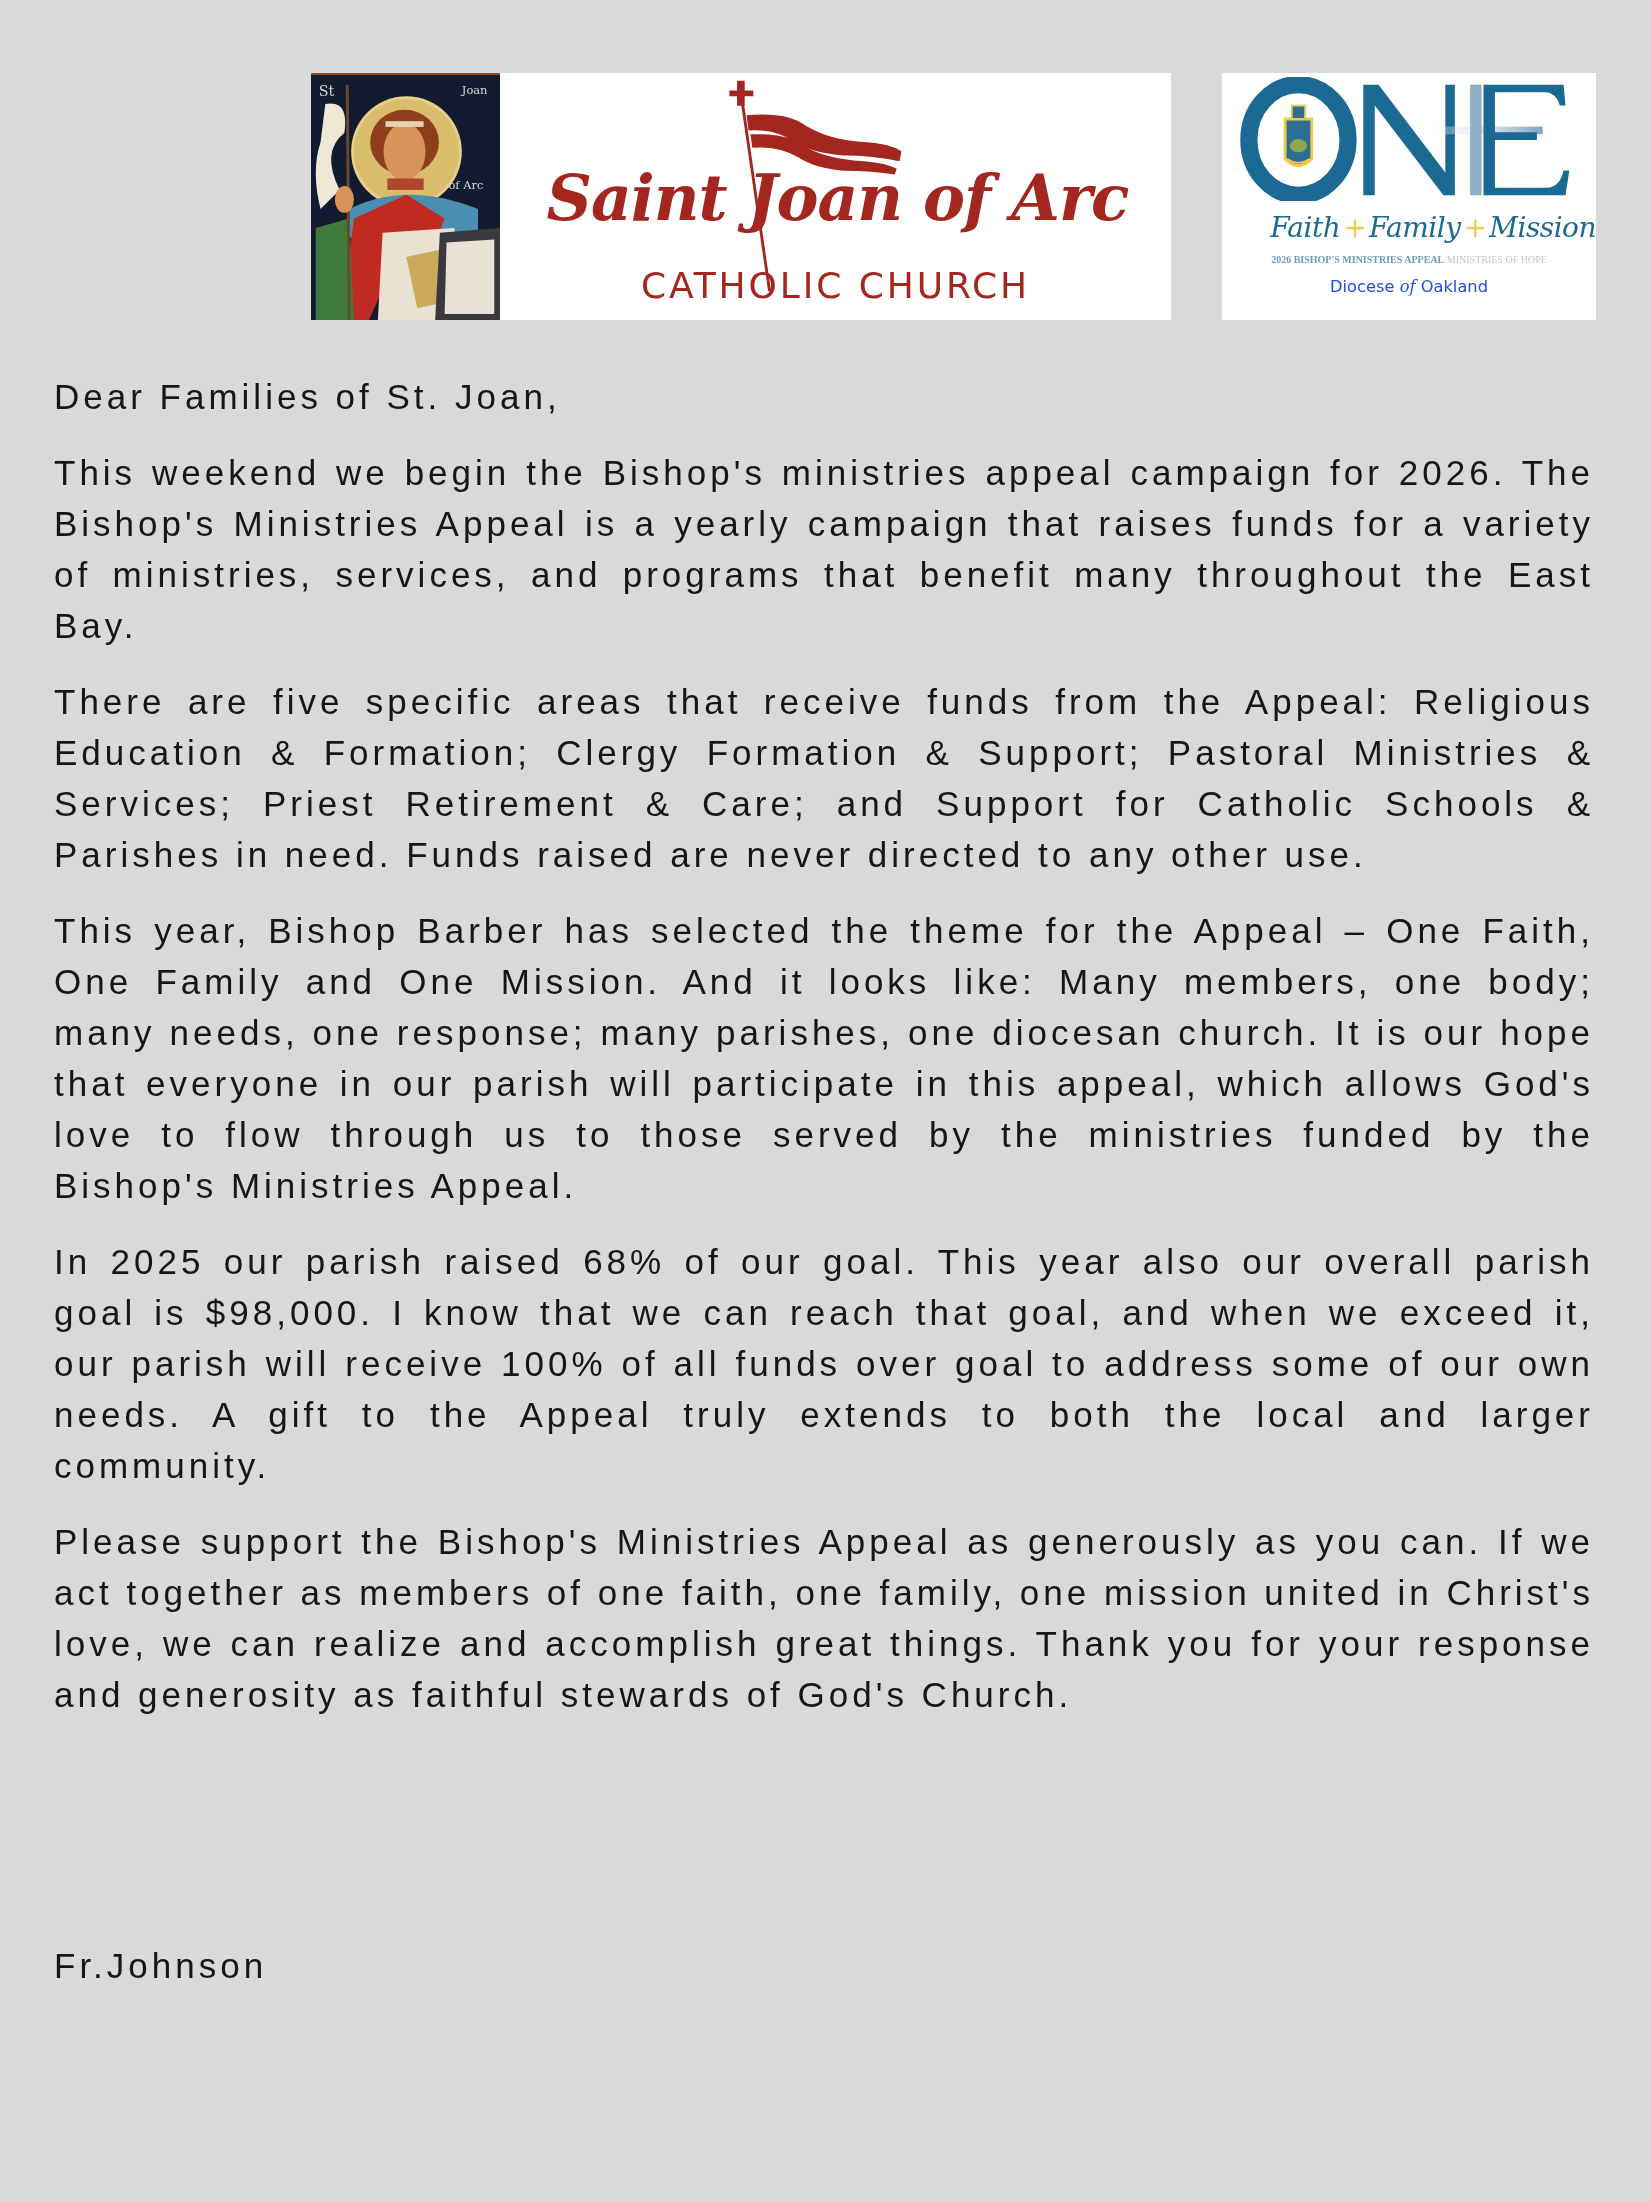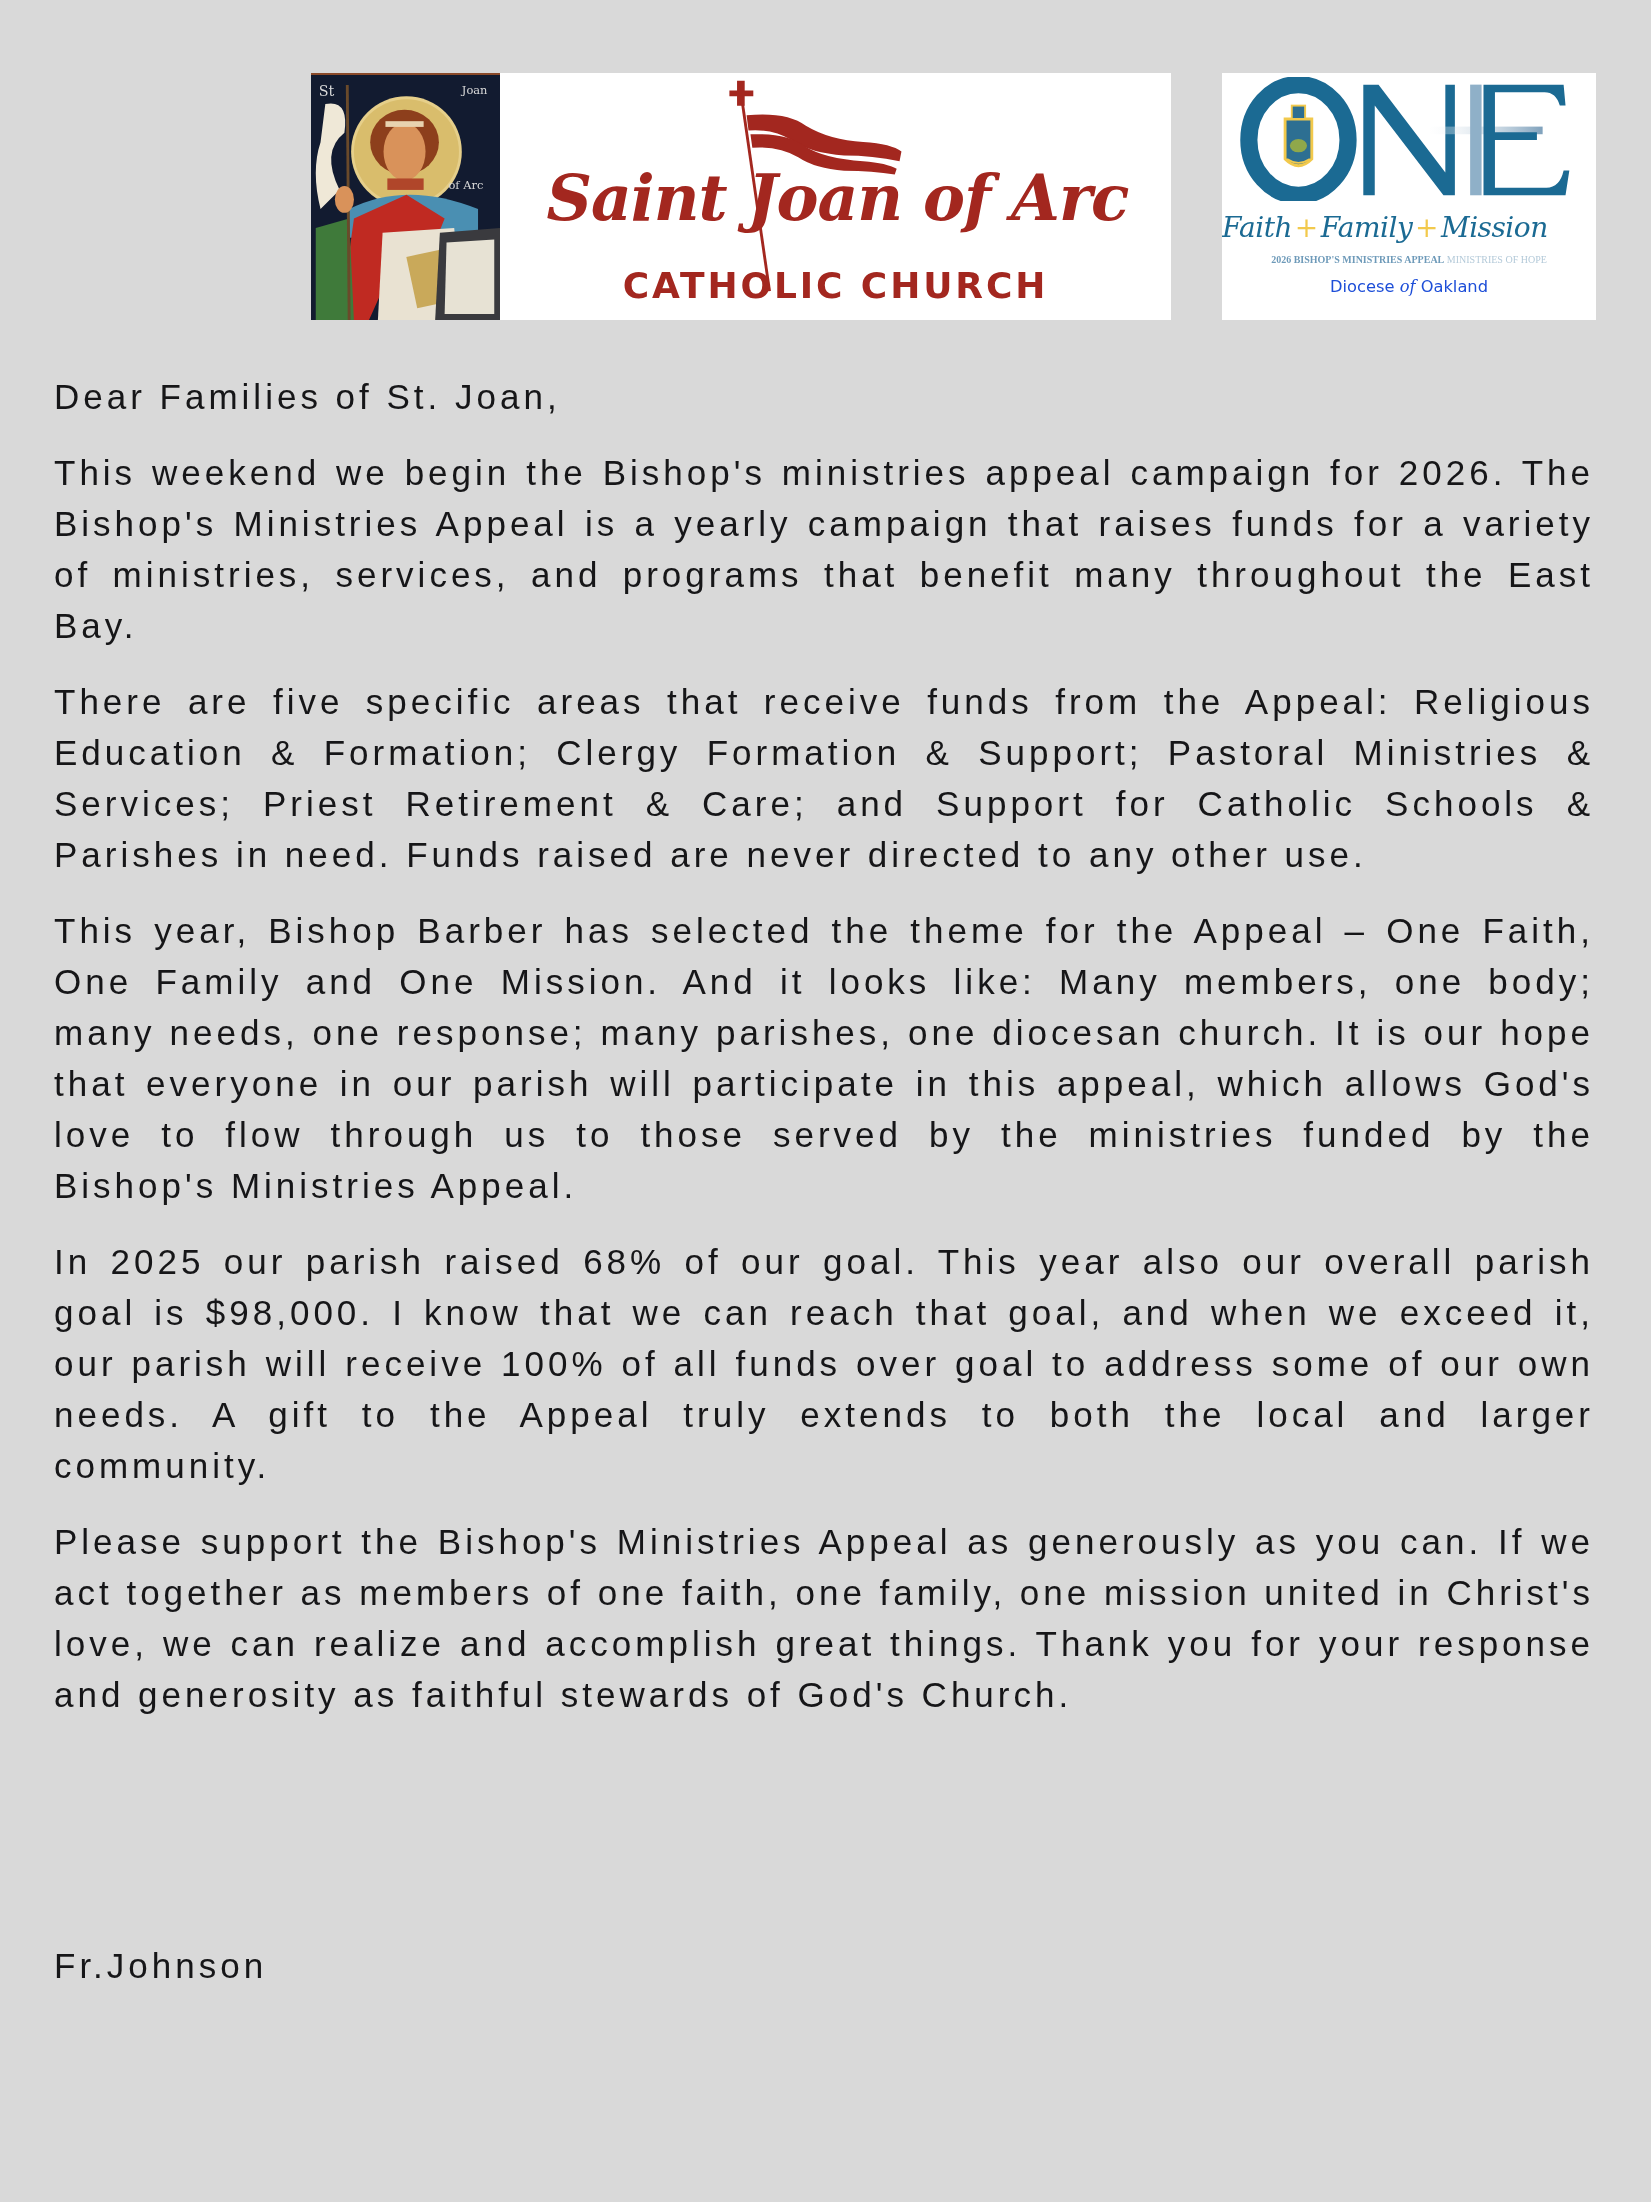--- a/index.html
+++ b/index.html
@@ -63,21 +63,21 @@
     color: #a3271f;
     line-height: 1;
   }
   .sja-sub {
     position: absolute;
     left: 0;
     top: 195px;
     width: 671px;
     text-align: center;
     font-family: "DejaVu Sans", "Liberation Sans", sans-serif;
-    font-weight: bold;
+    font-weight: normal;
     font-size: 36px;
     letter-spacing: 2.9px;
     color: #a3271f;
     line-height: 1;
   }
   .banner-one {
     position: absolute;
     left: 1222px;
     top: 0;
     width: 374px;
@@ -90,21 +90,21 @@
     left: 17px;
     top: 3.8px;
     width: 344px;
     height: 124px;
   }
   .one-tagline {
     position: absolute;
     left: 0;
     top: 141px;
     width: 374px;
-    text-align: left;
+    text-align: right;
     font-family: "DejaVu Serif", "Liberation Serif", serif;
     font-style: italic;
     font-size: 28px;
     color: #1b6a93;
     line-height: 1;
     letter-spacing: -0.5px;
   }
   .one-tagline .plus {
     color: #f2c94c;
     font-style: normal;

